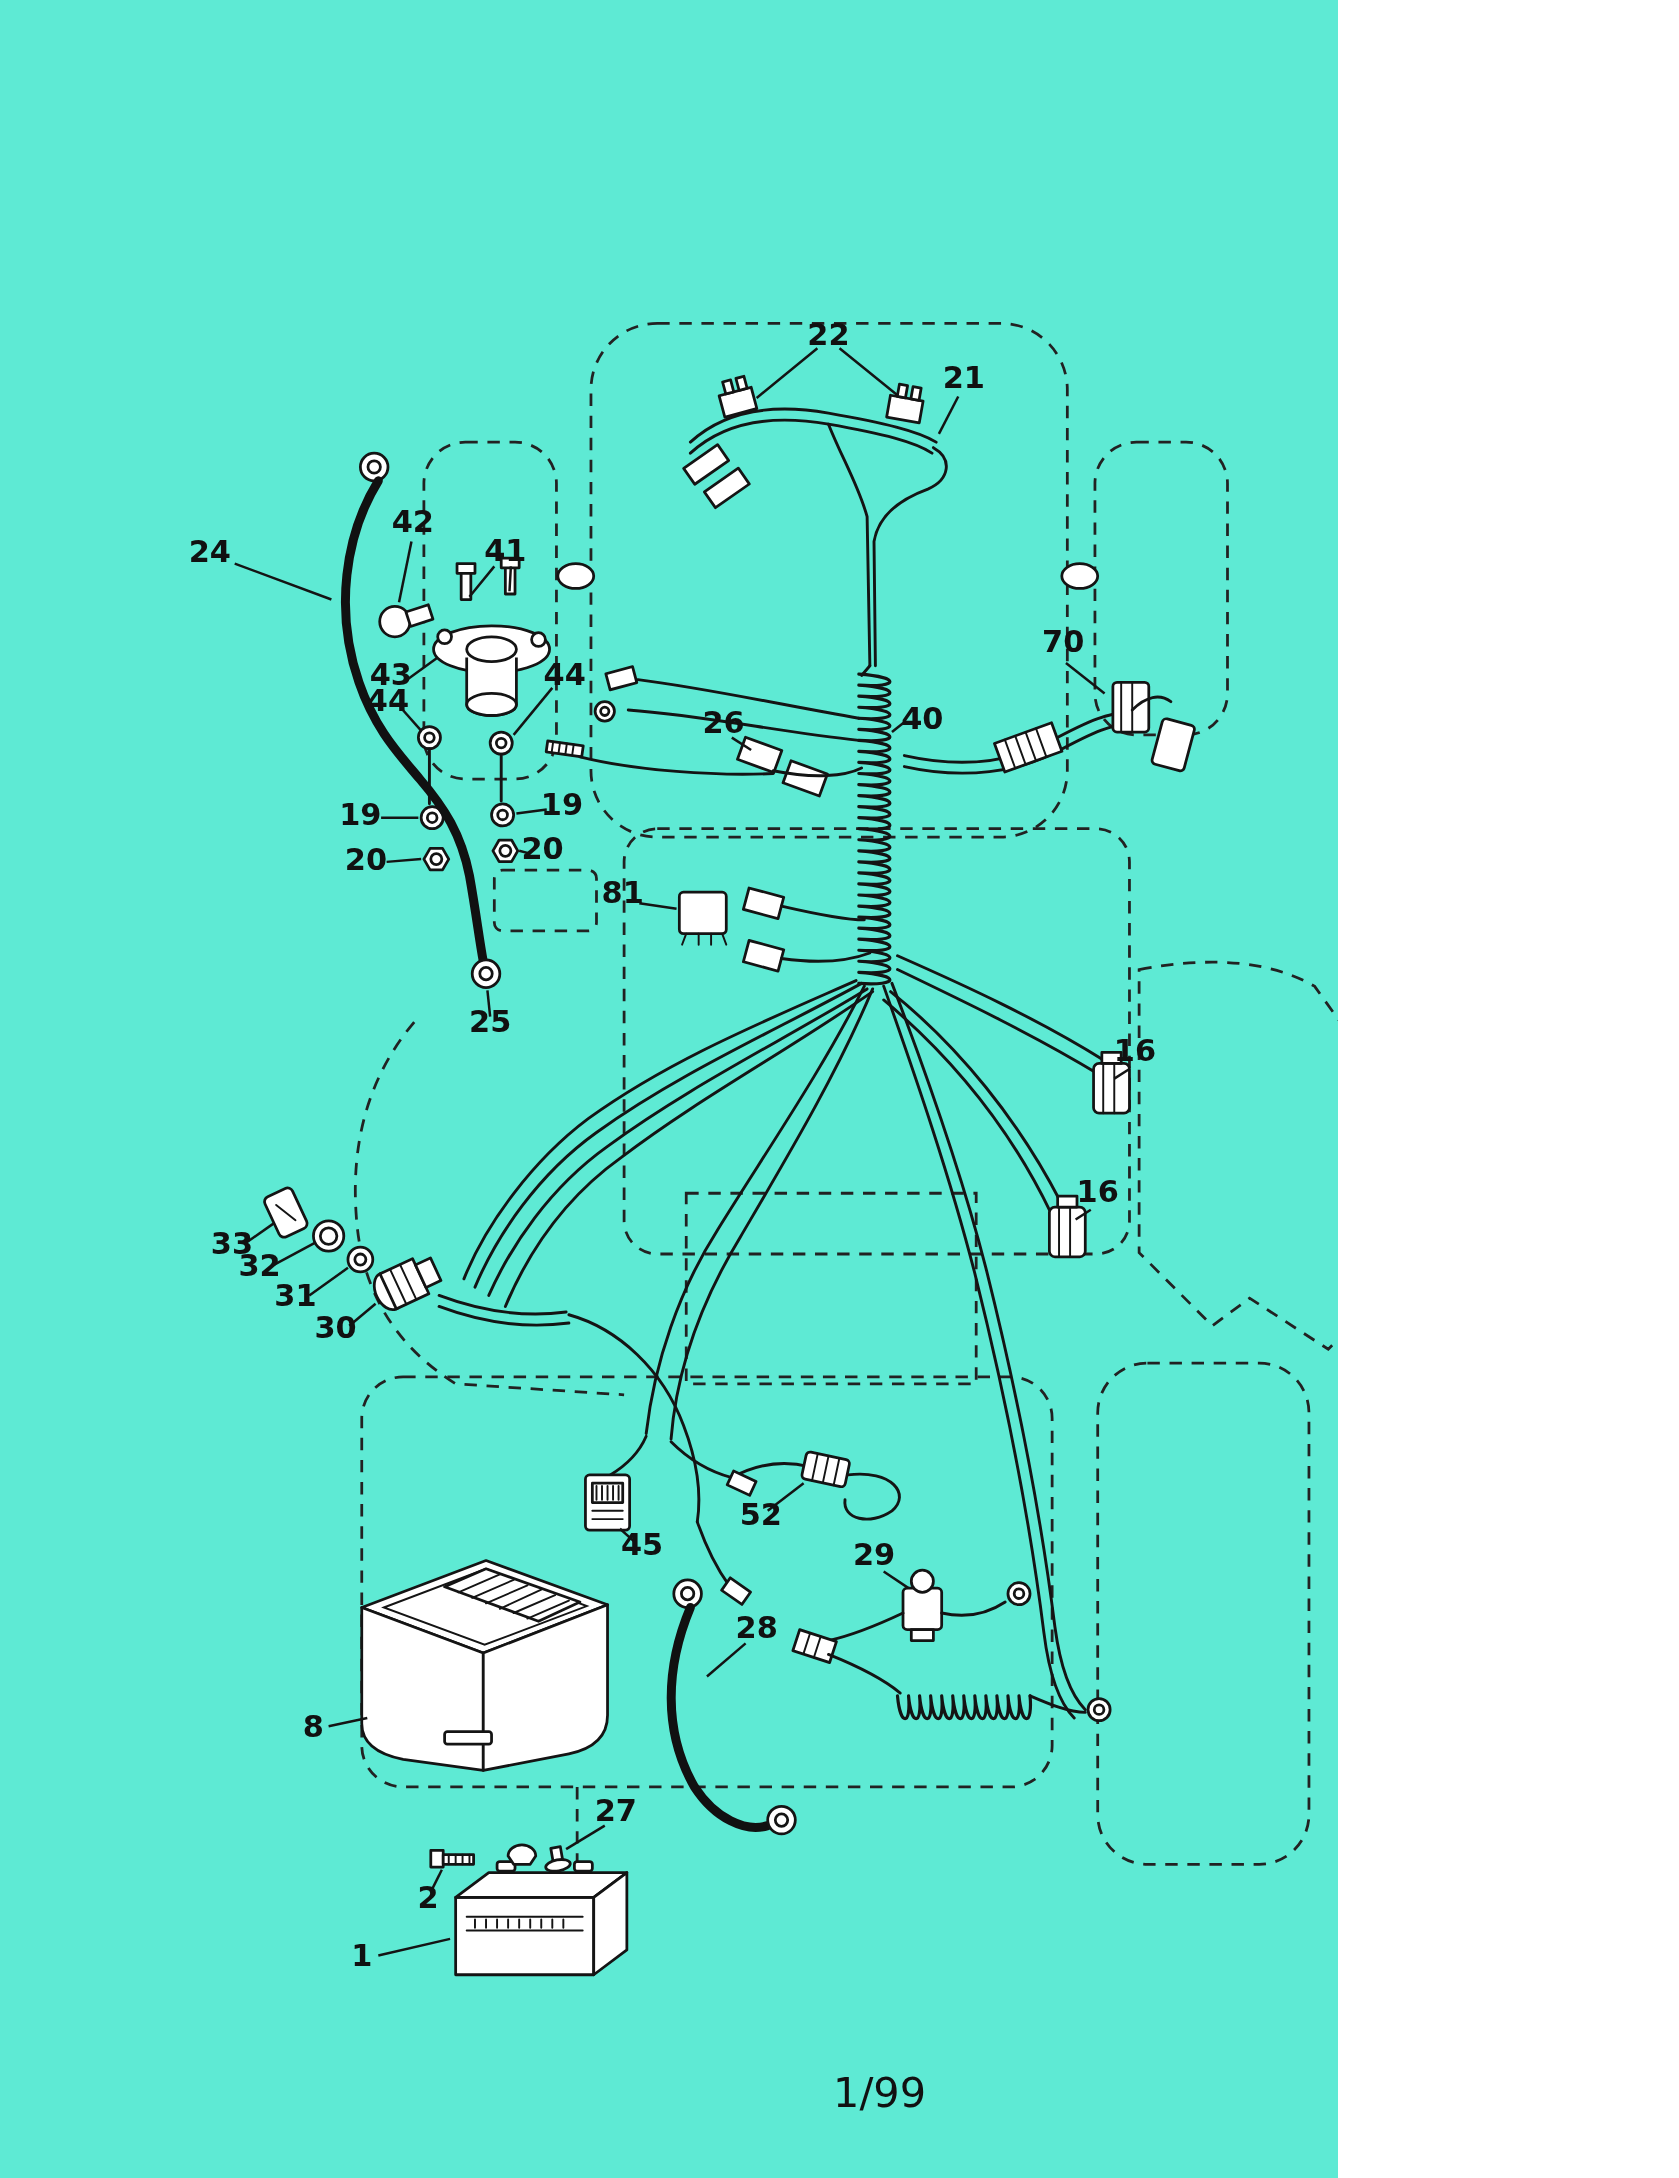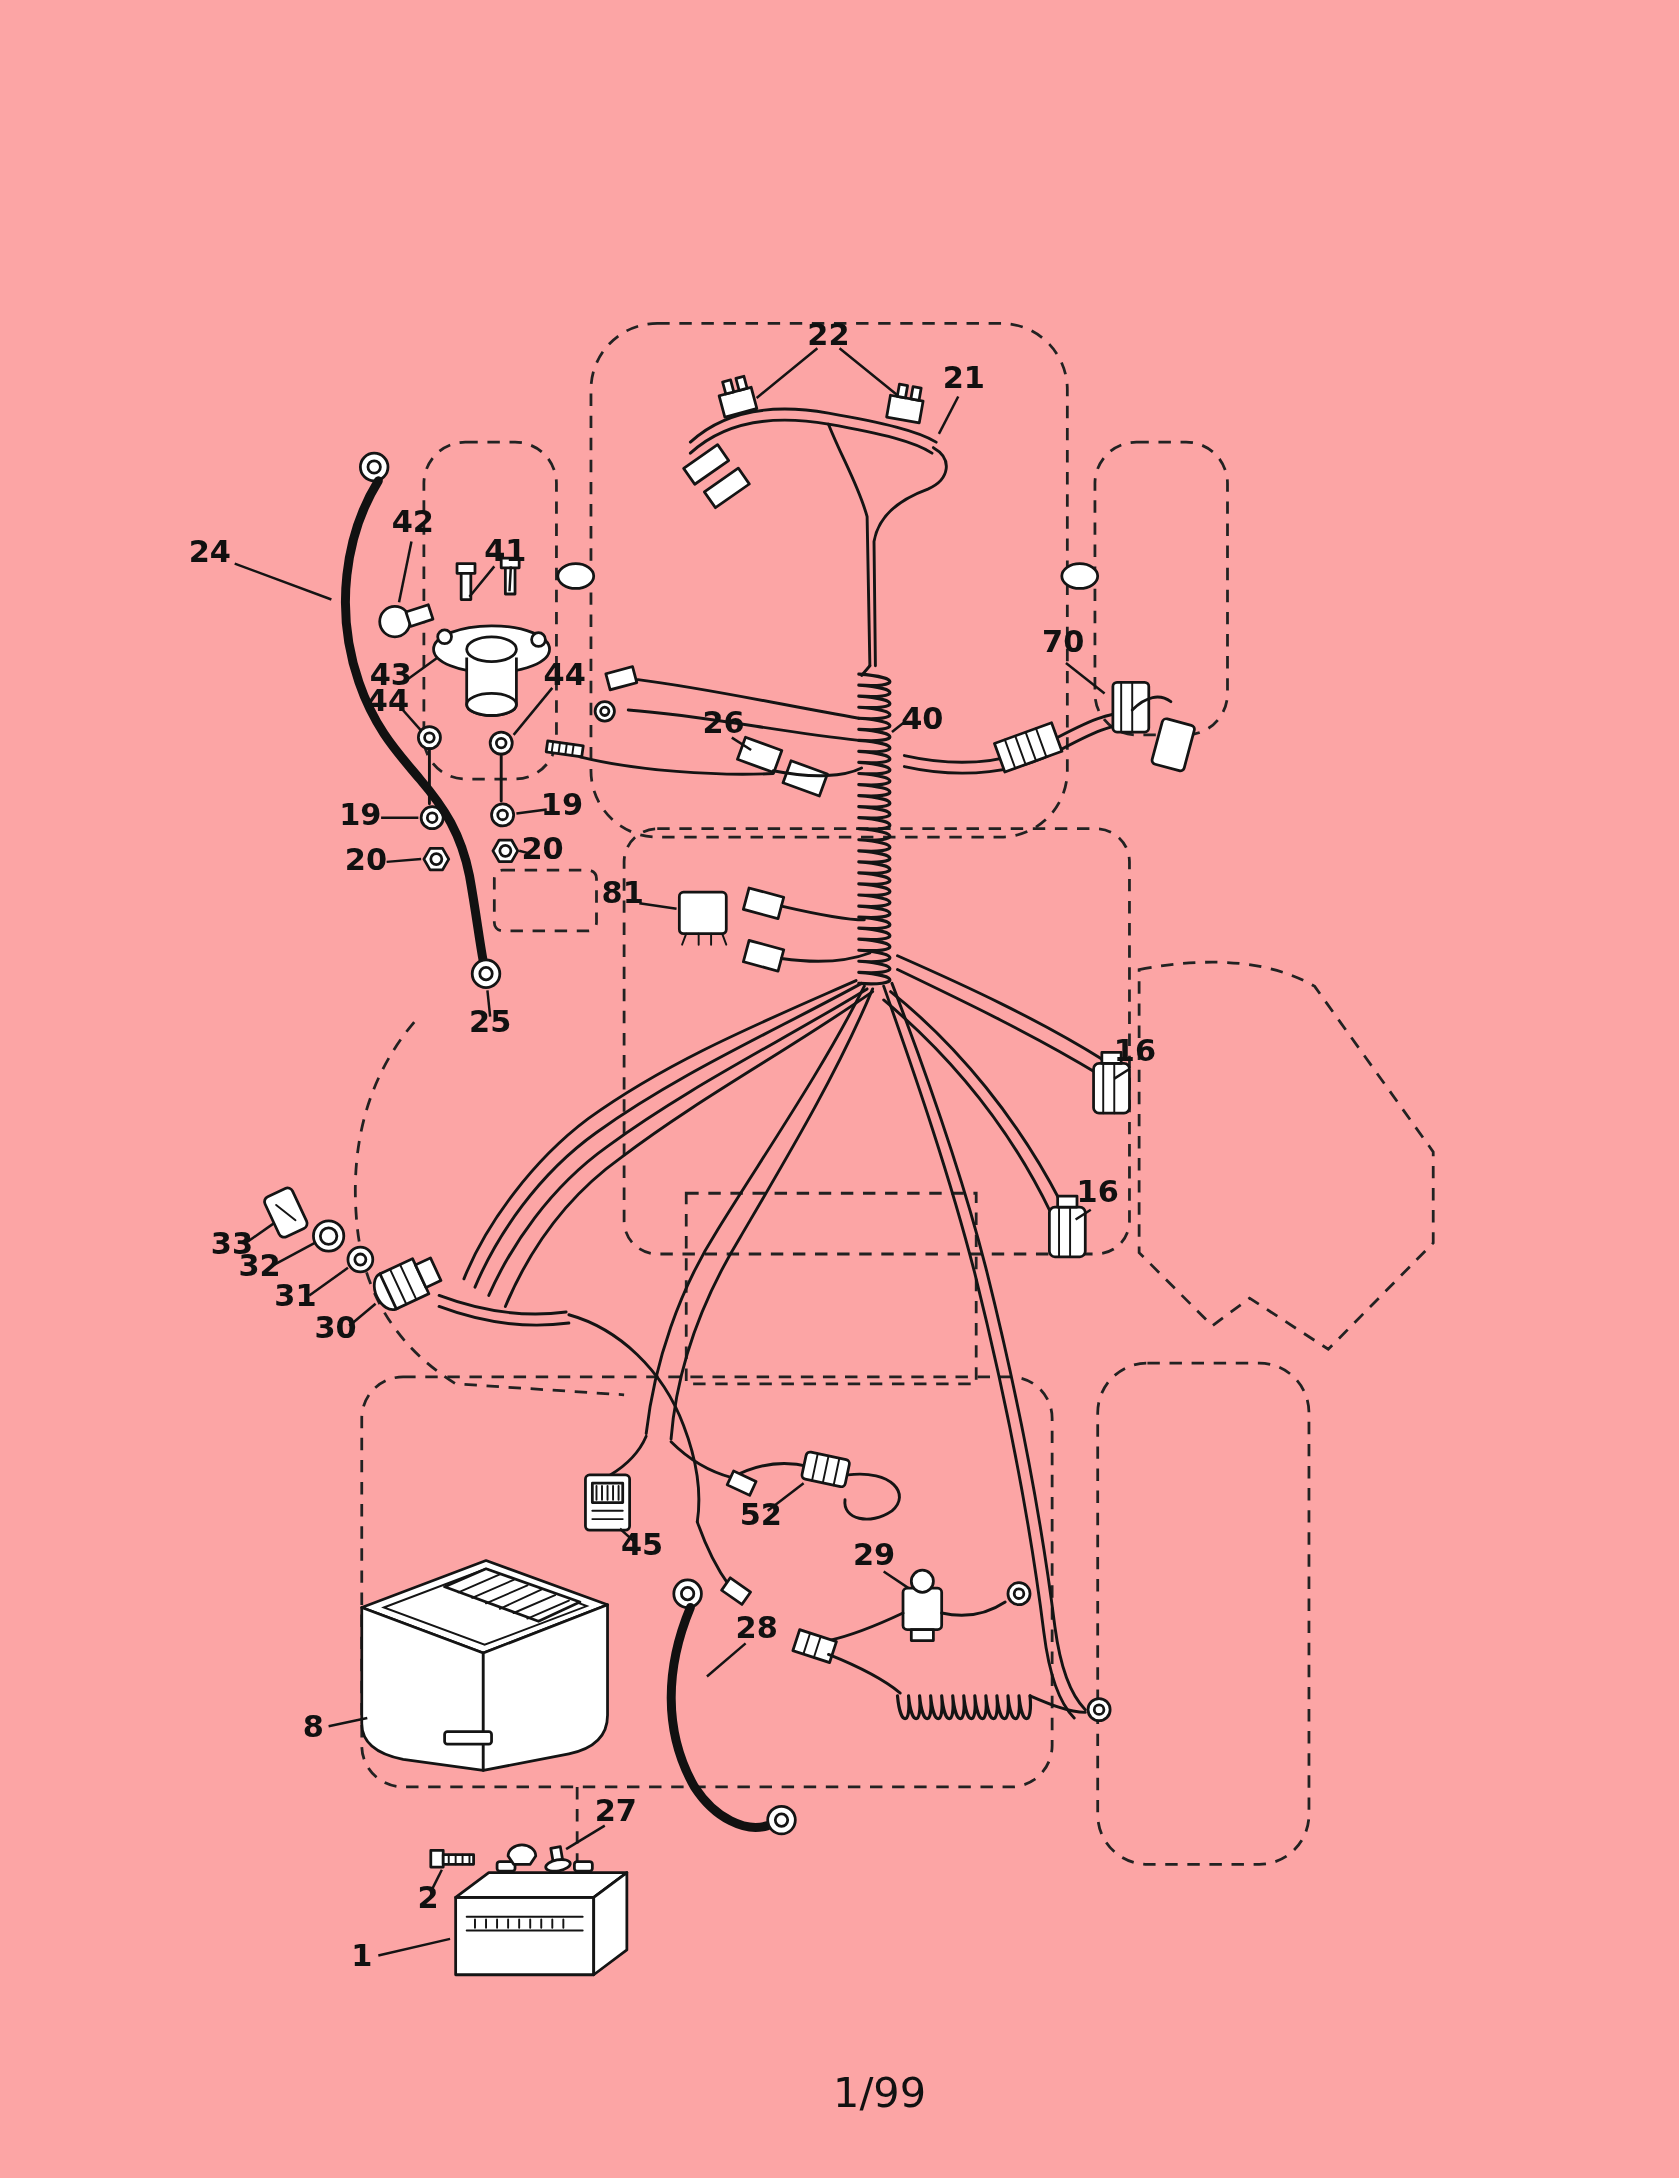--- a/index.html
+++ b/index.html
@@ -1,16 +1,16 @@
 <!DOCTYPE html>
 <html><head>
 <meta charset="utf-8">
 <style>
   html,body{margin:0;padding:0;background:#ffffff;}
-  .page{width:1679px;height:2178px;background:#fca5a5;position:relative;overflow:hidden;
+  .page{width:1338px;height:2178px;background:#5eead4;position:relative;overflow:hidden;
         font-family:"DejaVu Sans",sans-serif;}
   svg{display:block;}
   .dash{stroke:#222;stroke-width:2;fill:none;stroke-dasharray:9 7;}
   .wire{stroke:#141414;stroke-width:2.1;fill:none;stroke-linecap:round;stroke-linejoin:round;}
   .wire2{stroke:#141414;stroke-width:1.4;fill:none;stroke-linecap:round;}
   .cable{stroke:#111;stroke-width:6.5;fill:none;stroke-linecap:round;}
   .part{stroke:#141414;stroke-width:2;fill:#ffffff;stroke-linejoin:round;}
   .lead{stroke:#141414;stroke-width:1.8;fill:none;}
   text.callout{font-family:"DejaVu Sans",sans-serif;font-weight:bold;font-size:22px;fill:#111;text-anchor:middle;}
   text.footer{font-family:"DejaVu Sans",sans-serif;font-size:30px;fill:#111;text-anchor:middle;}

